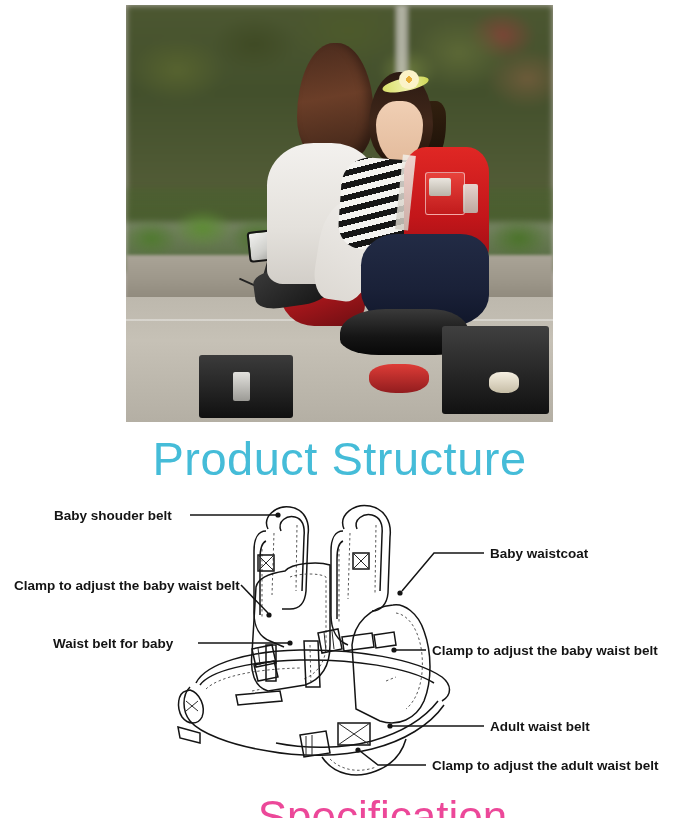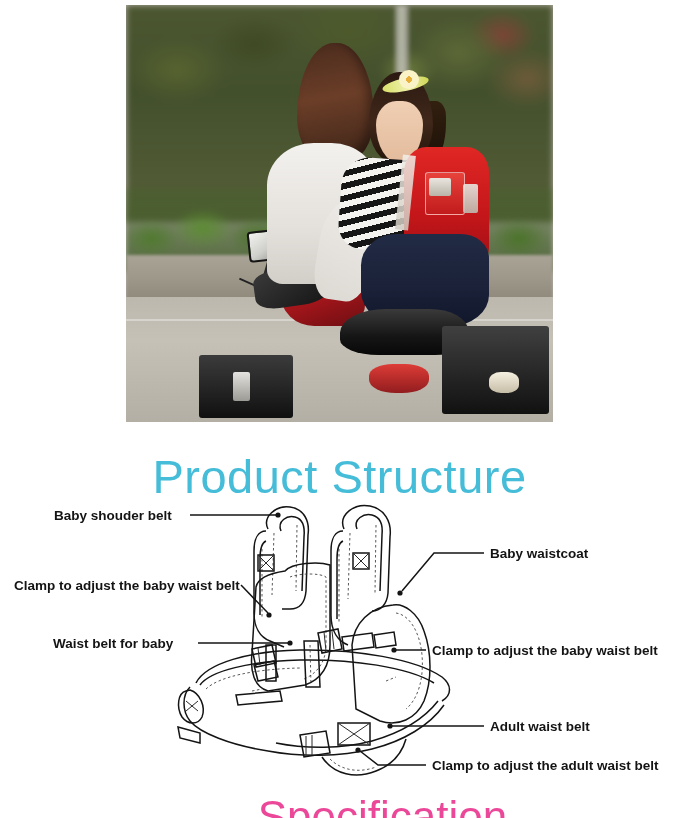--- a/index.html
+++ b/index.html
@@ -222,21 +222,21 @@
   }
   .indicator {
     left: 85%; top: 88%; width: 7%; height: 5%;
     background: linear-gradient(180deg,#f6f0e2,#c6bda6);
     border-radius: 40%;
   }
 
   
   #section-title {
     position: absolute;
-    left: 0; top: 452px;
+    left: 0; top: 434px;
     width: 679px;
     text-align: center;
     font-size: 47px;
     font-weight: 400;
     letter-spacing: .5px;
     color: #45bcd8;
     font-family: "Liberation Sans", sans-serif;
     line-height: 1.05;
   }
 

